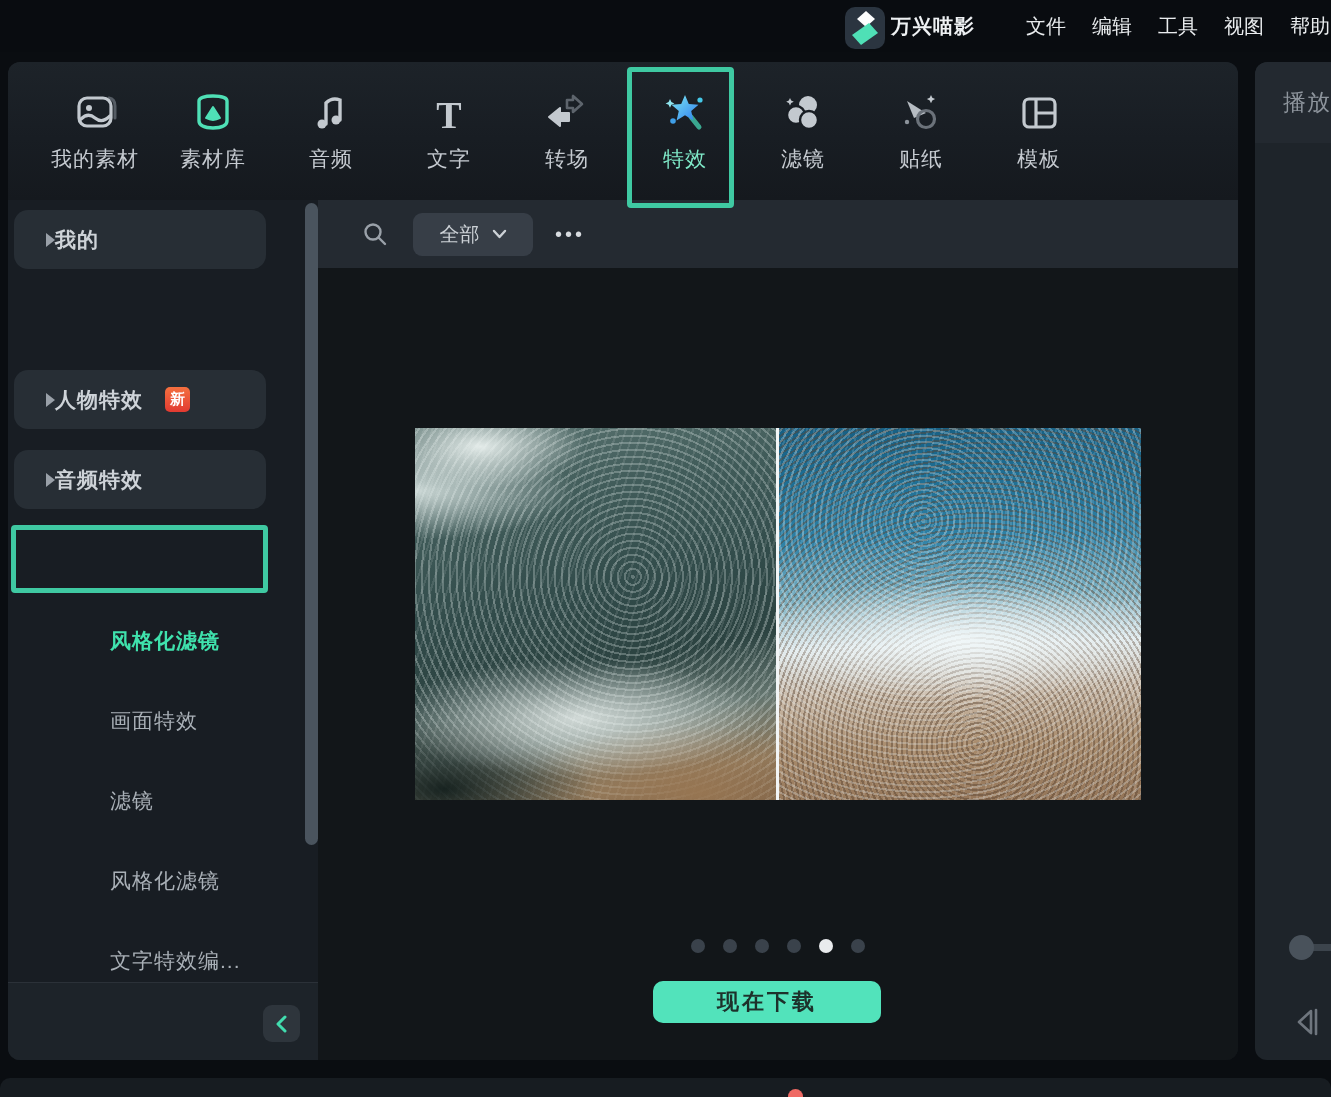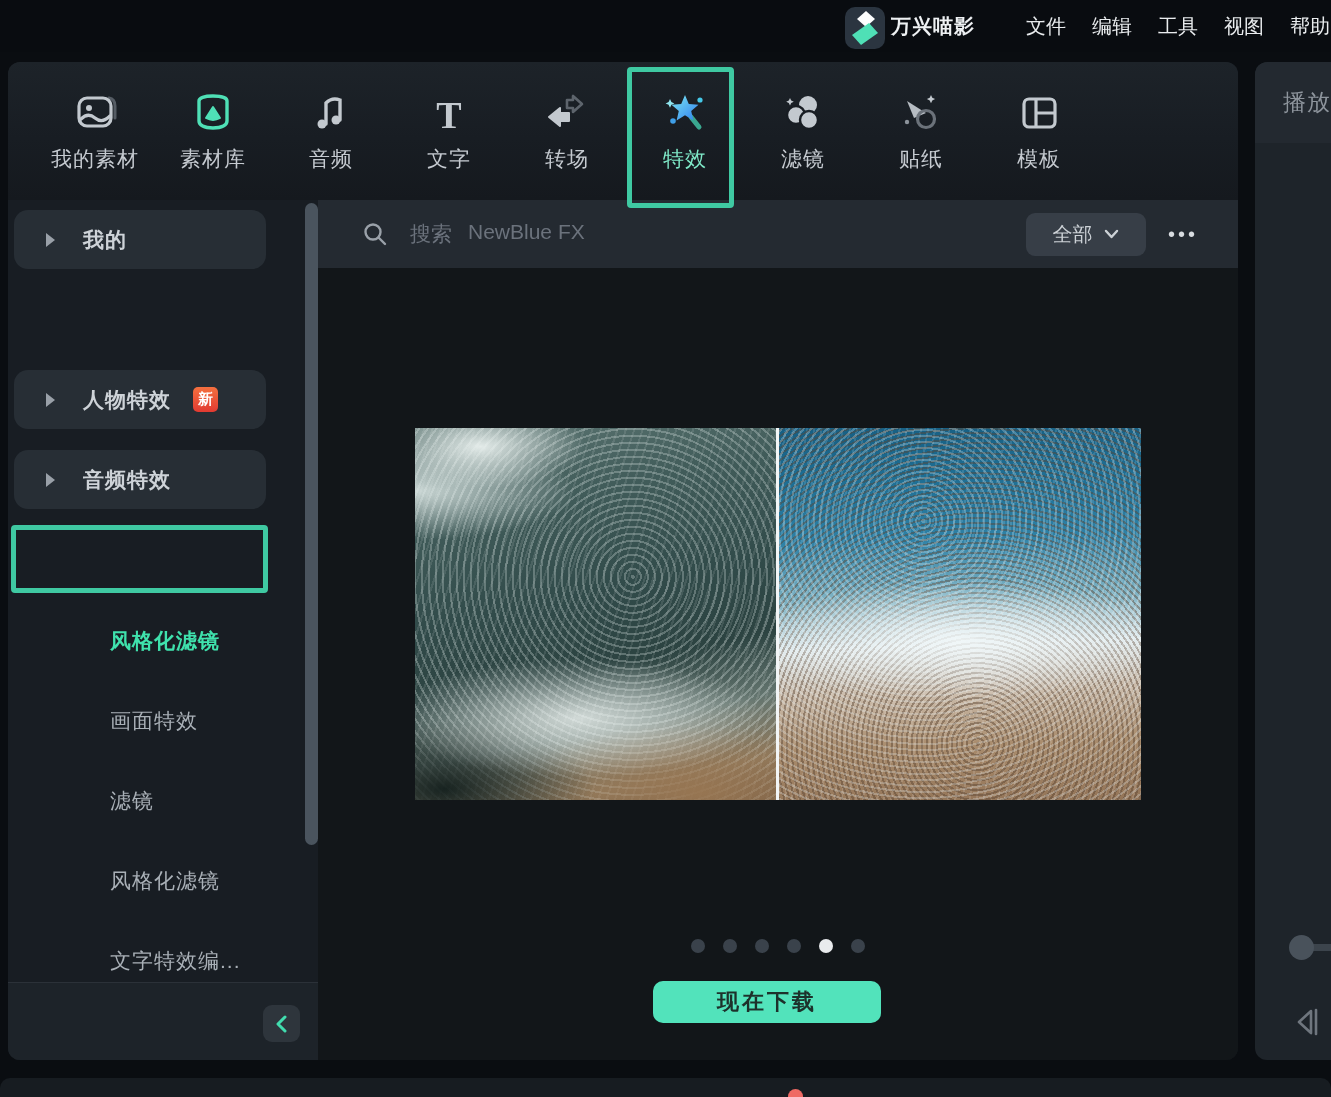--- a/index.html
+++ b/index.html
@@ -31,21 +31,21 @@
 
   
   .panel-body { position:absolute; top:138px; left:0; width:1230px; height:860px; display:flex; }
 
   
   .sidebar { position:relative; width:310px; height:860px; background:#181d23; flex:0 0 auto; }
   .cat-item { position:absolute; left:6px; width:252px; height:59px; background:#272e35; border-radius:14px; display:flex; align-items:center; cursor:pointer; }
   .cat-item .tri { margin-left:32px; width:0; height:0; }
   .tri.right { border-top:7px solid transparent; border-bottom:7px solid transparent; border-left:9px solid #99a0a8; }
   .tri.down  { border-left:7px solid transparent; border-right:7px solid transparent; border-top:9px solid #99a0a8; }
-  .cat-label { margin-left:28px; font-size:21px; font-weight:bold; color:#ced3d8; letter-spacing:1px;text-align:right; }
+  .cat-label { font-size:21px; font-weight:bold; color:#ced3d8; letter-spacing:1px;text-align:right; }
   .badge-new { margin-left:22px; width:25px; height:25px; border-radius:5px; background:linear-gradient(180deg,#f4703f,#e23a31); color:#fff; font-size:15px; font-weight:bold; display:flex; align-items:center; justify-content:center; }
   .sub-item { position:absolute; left:102px; font-size:21px; color:#a9b0b7; cursor:pointer; letter-spacing:1px; }
   .sub-item.selected { color:#3fe2ad; font-weight:bold; }
   .sidebar-scrollbar { position:absolute; left:297px; top:3px; width:13px; height:642px; background:#4a545e; border-radius:7px; }
   .sidebar-footer { position:absolute; left:0; bottom:0; width:310px; height:78px; background:#1d2329; border-top:1px solid #2b3138; }
   .collapse-btn { position:absolute; right:18px; top:22px; width:37px; height:37px; background:#2e353c; border-radius:9px; display:flex; align-items:center; justify-content:center; cursor:pointer; }
 
   
   .content { position:relative; width:920px; height:860px; background:#121619; }
   .search-row { position:absolute; top:0; left:0; width:920px; height:68px; background:#242a31; display:flex; align-items:center; }
@@ -268,24 +268,20 @@
 
     <div class="content">
 
       <div class="search-row">
         <span class="search-icon-wrap">
           <svg width="26" height="26" viewBox="0 0 26 26">
             <circle cx="11" cy="11" r="7.5" fill="none" stroke="#9aa1a9" stroke-width="2.4"></circle>
             <line x1="16.5" y1="16.5" x2="23" y2="23" stroke="#9aa1a9" stroke-width="2.4" stroke-linecap="round"></line>
           </svg>
         </span>
-        <div class="search-ph">
-          <span>搜索</span>
-          <span>NewBlue FX</span>
-        </div>
         <div class="filter-btn">
           <span class="filter-label">全部</span>
           <svg width="15" height="10" viewBox="0 0 15 10">
             <polyline points="2,2 7.5,8 13,2" fill="none" stroke="#ccd1d6" stroke-width="2.4" stroke-linecap="round" stroke-linejoin="round"></polyline>
           </svg>
         </div>
         <div class="more-btn">•••</div>
       </div>
 
       <div class="promo">

